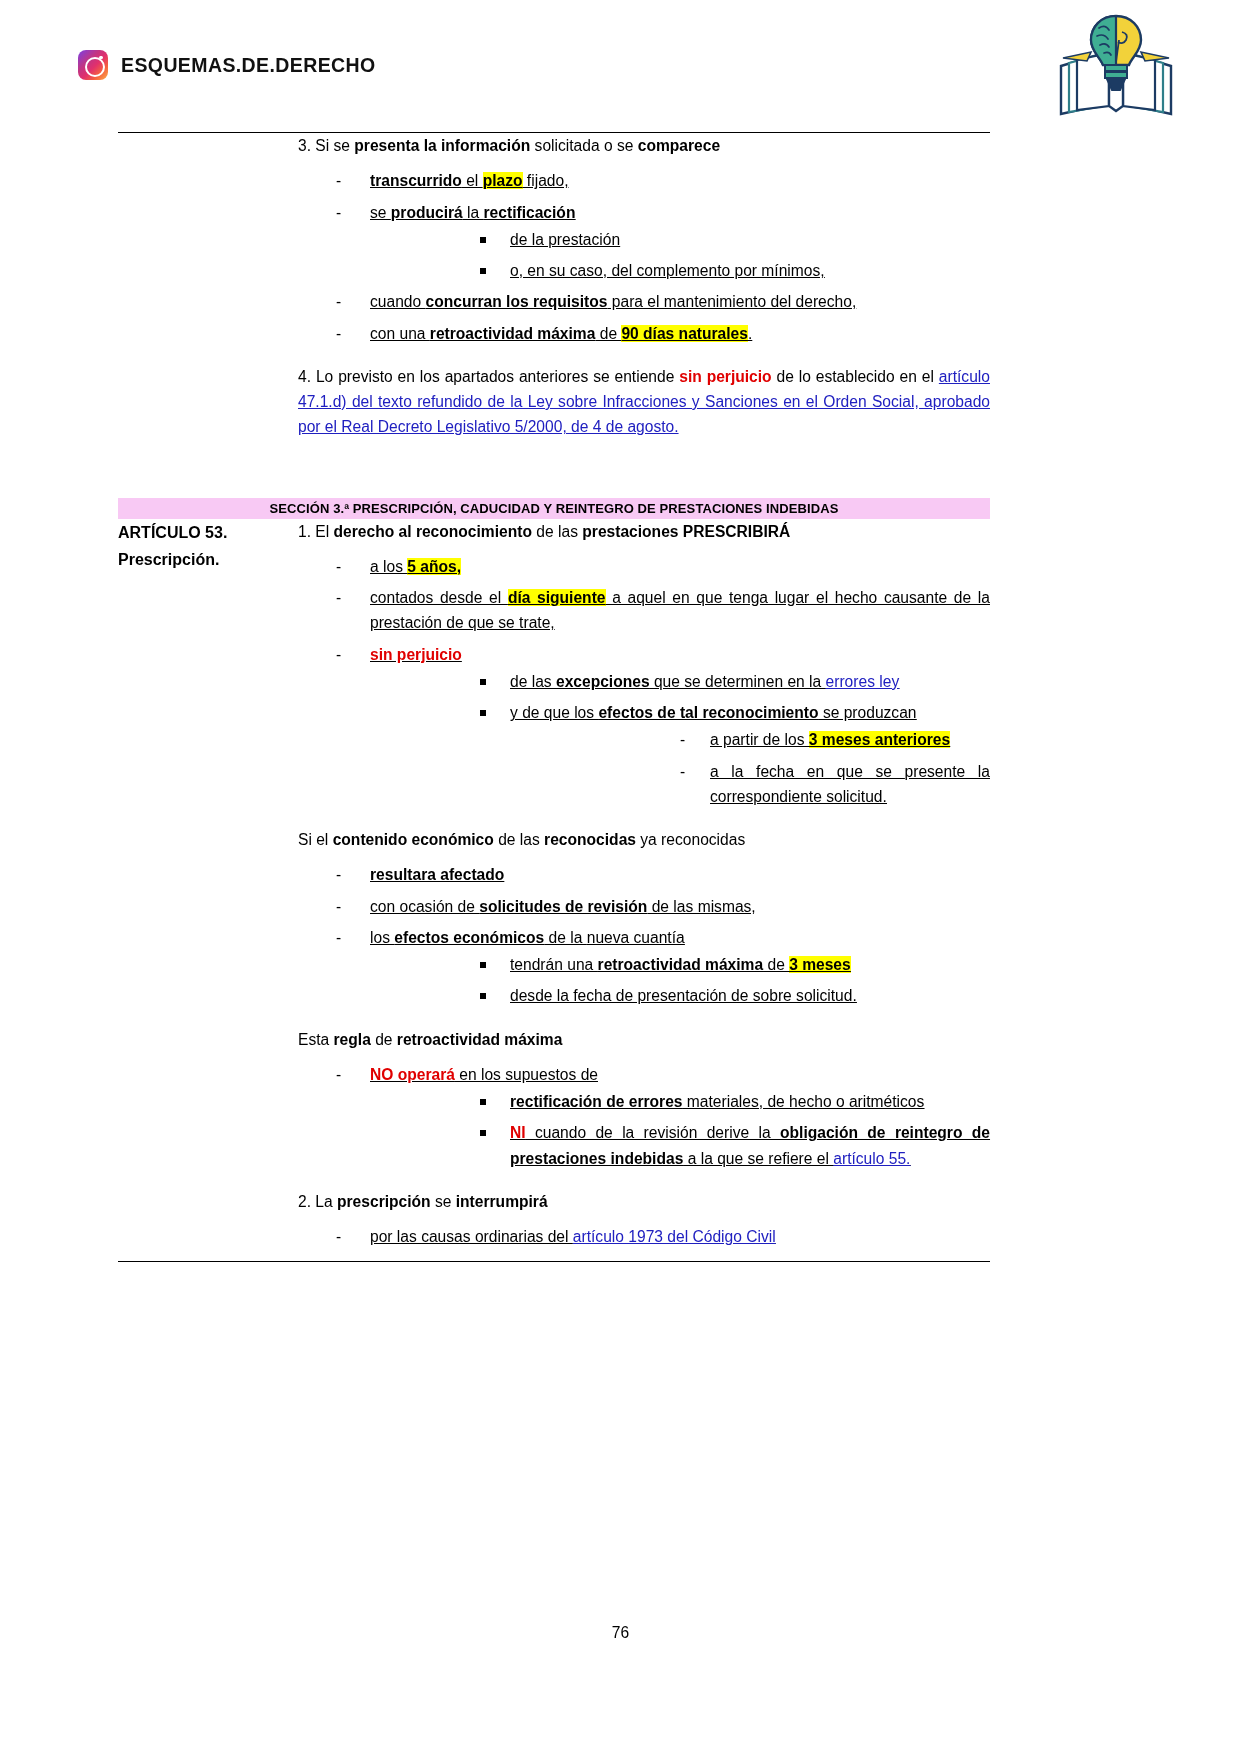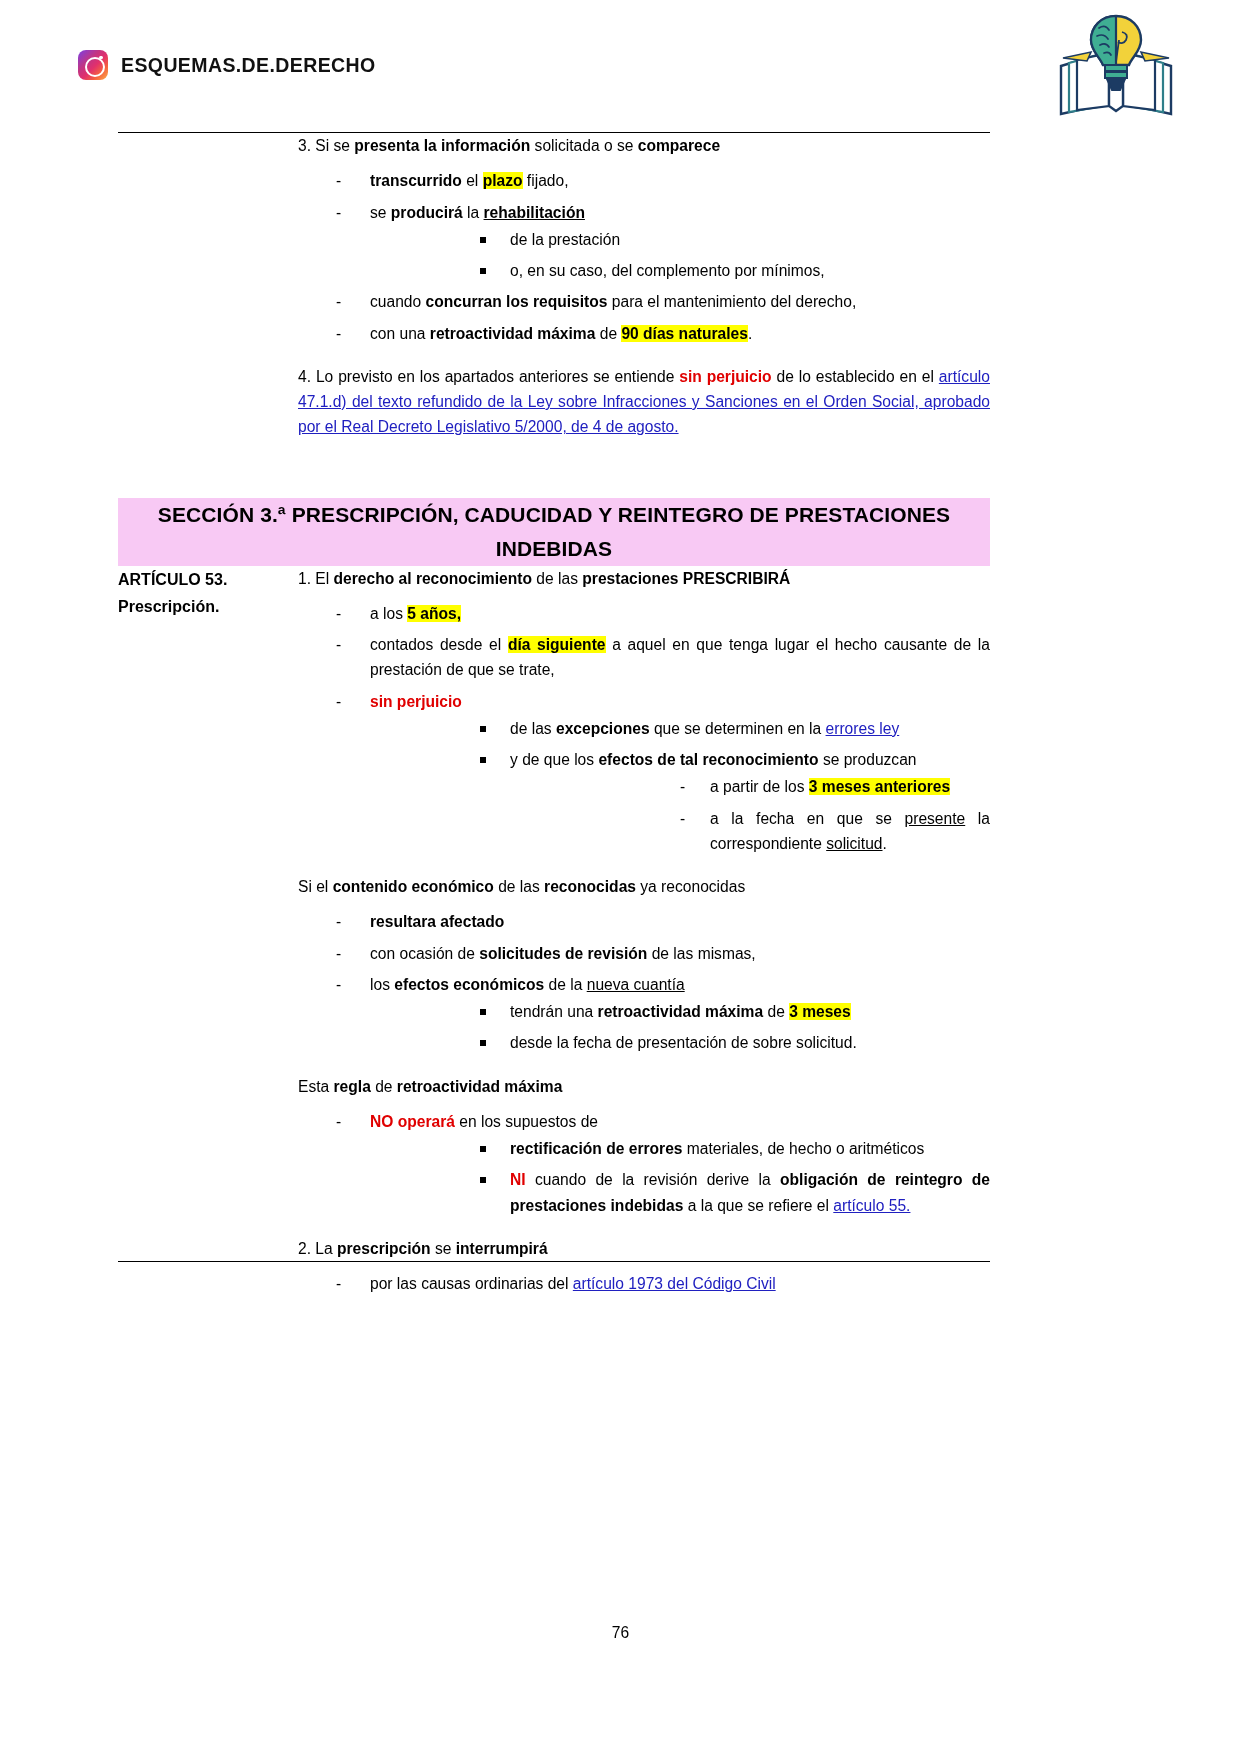--- a/index.html
+++ b/index.html
@@ -103,21 +103,21 @@
     padding: 9px 4px 12px 18px;
   }
 
   .row-top td { border-top: 1.4px solid #000000; }
 
   
   .section-band {
     background: #f8c9f4;
     text-align: center;
     font-weight: bold;
-    font-size: 21px;
+    font-size: 13px;
     padding: 22px 10px 22px 10px;
     letter-spacing: 0.1px;
     border-top: 1.4px solid #000000;
     border-bottom: 1.4px solid #000000;
   }
 
   
   p.para {
     margin: 0 0 4px 0;
     text-align: justify;
@@ -129,20 +129,21 @@
     margin: 0; padding: 0;
     list-style: none;
   }
   ul.lvl1 { margin: 10px 0 0 0; }
   ul.lvl2 { margin: 2px 0 0 0; }
   ul.lvl3 { margin: 2px 0 0 0; }
 
   li.item {
     position: relative;
     margin: 0 0 6px 0;
+    text-decoration: underline;
   }
   
   ul.lvl1 > li.item {
     padding-left: 72px;
     text-align: justify;
   }
   ul.lvl1 > li.item::before {
     content: "-";
     position: absolute;
     left: 38px;
@@ -236,21 +237,21 @@
     <tbody>
 
       <tr class="row-top">
         <td class="cell-left"></td>
         <td class="cell-right">
 
           <p class="para"><span>3. Si se </span><b>presenta la información</b><span> solicitada o se </span><b>comparece</b></p>
 
           <ul class="lvl1">
             <li class="item"><b>transcurrido</b><span> el </span><b class="hl">plazo</b><span> fijado,</span></li>
-            <li class="item"><span>se </span><b>producirá</b><span> la </span><b class="ul">rehabilitación</b>
+            <li class="item"><span>se </span><b>producirá</b><span> la </span><b class="ul">rectificación</b>
               <ul class="lvl2">
                 <li class="item">de la prestación</li>
                 <li class="item">o, en su caso, del complemento por mínimos,</li>
               </ul>
             </li>
             <li class="item"><span>cuando </span><b>concurran los requisitos</b><span> para el mantenimiento del derecho,</span></li>
             <li class="item"><span>con una </span><b>retroactividad máxima</b><span> de </span><b class="hl">90  días naturales</b><span>.</span></li>
           </ul>
 
           <p class="para just gap"><span>4. Lo previsto en los apartados anteriores se entiende </span><span class="red">sin perjuicio</span><span> de lo establecido en el </span><span class="lnk">artículo 47.1.d) del texto refundido de la Ley sobre Infracciones y Sanciones en el Orden Social, aprobado por el Real Decreto Legislativo 5/2000, de 4 de agosto.</span></p>

